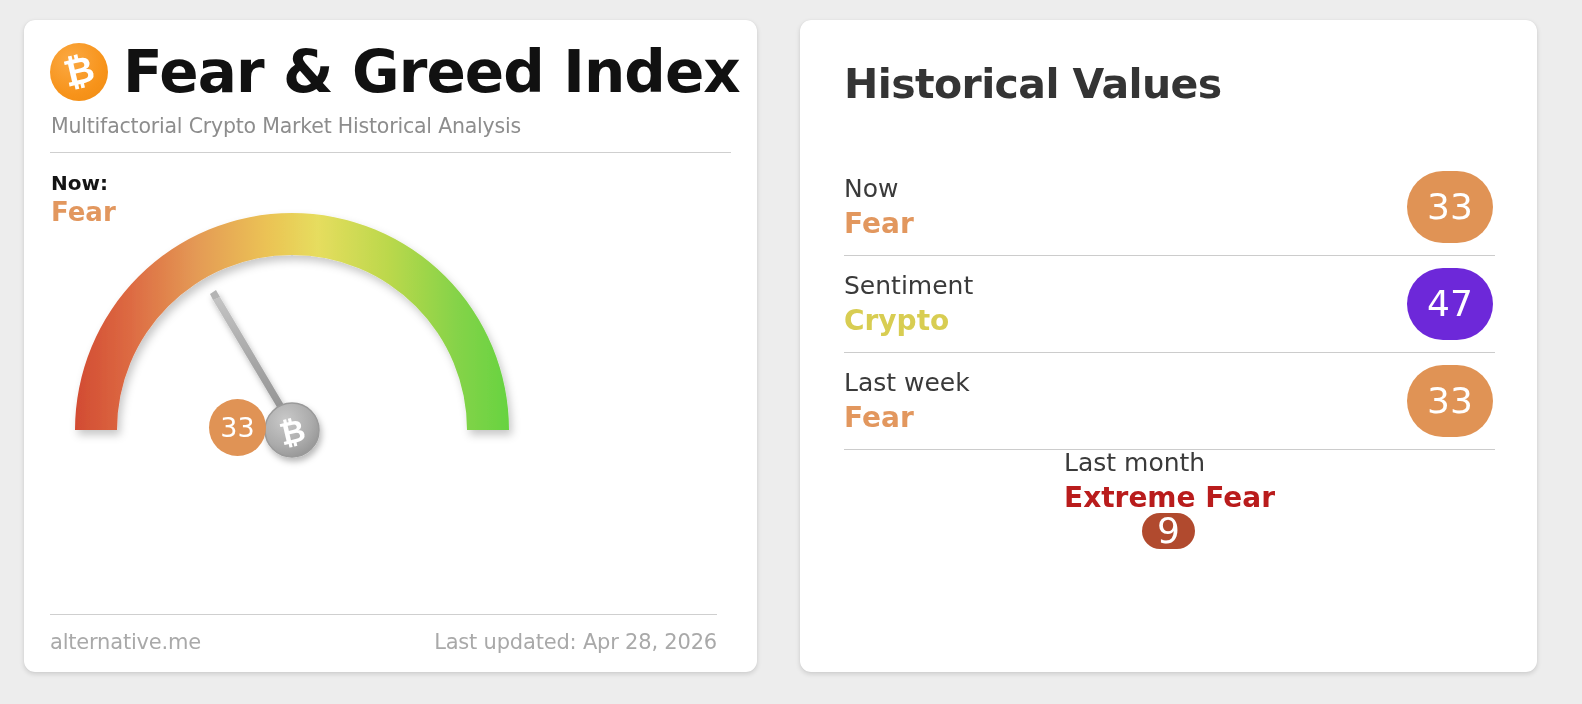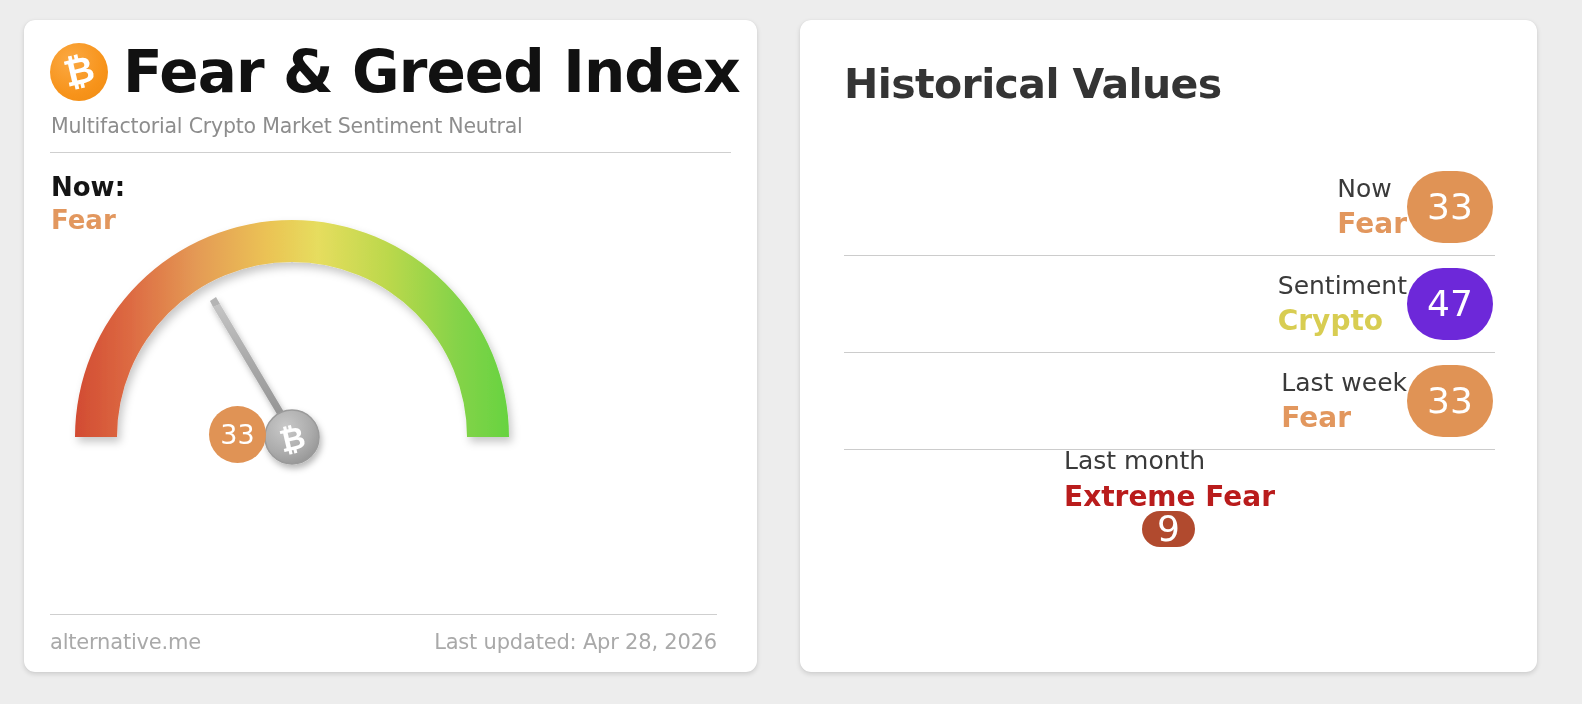--- a/index.html
+++ b/index.html
@@ -46,21 +46,21 @@
   .gauge-sub {
     margin-top: 11px; margin-left: 1px;
     font-size: 20.5px; color: #8d8d8d; letter-spacing: -0.2px;
   }
   .hr-top {
     margin-top: 14px; height: 1px; background: #cfcfcf; width: 100%;
   }
 
   
   .now-block { margin-top: 19px; margin-left: 1px; }
-  .now-label { font-size: 26px; font-weight: bold; color: #141414; line-height: 1.18; }
+  .now-label { font-size: 20px; font-weight: bold; color: #141414; line-height: 1.18; }
   .now-value { font-size: 26px; font-weight: bold; line-height: 1.22; margin-top: 2px; }
 
   
   .gauge-wrap {
     position: relative;
     width: 100%; height: 358px;
     margin-top: -52px;
   }
   .gauge-svg { position: absolute; left: 0; top: 0; }
   .gauge-badge {
@@ -83,21 +83,21 @@
   }
 
   
   .hist-title {
     font-size: 41px; font-weight: bold; color: #343434;
     letter-spacing: -0.6px; line-height: 1;
   }
   .hist-list { margin-top: 54px; }
   .hist-row {
     position: relative;
-    display: flex; align-items: center; justify-content: flex-end;
+    display: flex; align-items: center; justify-content: space-between;
     height: 97px;
     border-bottom: 1px solid #cccccc;
   }
   .hist-row:last-child { border-bottom: none; flex-direction: column; }
   .hist-texts { display: flex; flex-direction: column; gap: 7px; }
   .hist-period { font-size: 25px; color: #3a3a3a; line-height: 1.05; }
   .hist-class  { font-size: 28px; font-weight: bold; line-height: 1.05; }
   .hist-badge {
     min-width: 46px; height: 72px; padding: 0 15px;
     border-radius: 36px;
@@ -114,21 +114,21 @@
 
   <div class="card card-gauge">
 
     <div class="gauge-head">
       <div class="btc-logo">
         <span>₿</span>
       </div>
       <div class="gauge-title">Fear &amp; Greed Index</div>
     </div>
 
-    <div class="gauge-sub">Multifactorial Crypto Market Sentiment Neutral</div>
+    <div class="gauge-sub">Multifactorial Crypto Market Historical Analysis</div>
     <div class="hr-top"></div>
 
     <div class="now-block">
       <div class="now-label">Now:</div>
       <div class="now-value" style="color: rgb(226, 151, 94);">Fear</div>
     </div>
 
     <div class="gauge-wrap">
       <svg class="gauge-svg" width="681" height="358" viewBox="0 0 681 358">
         <defs>

